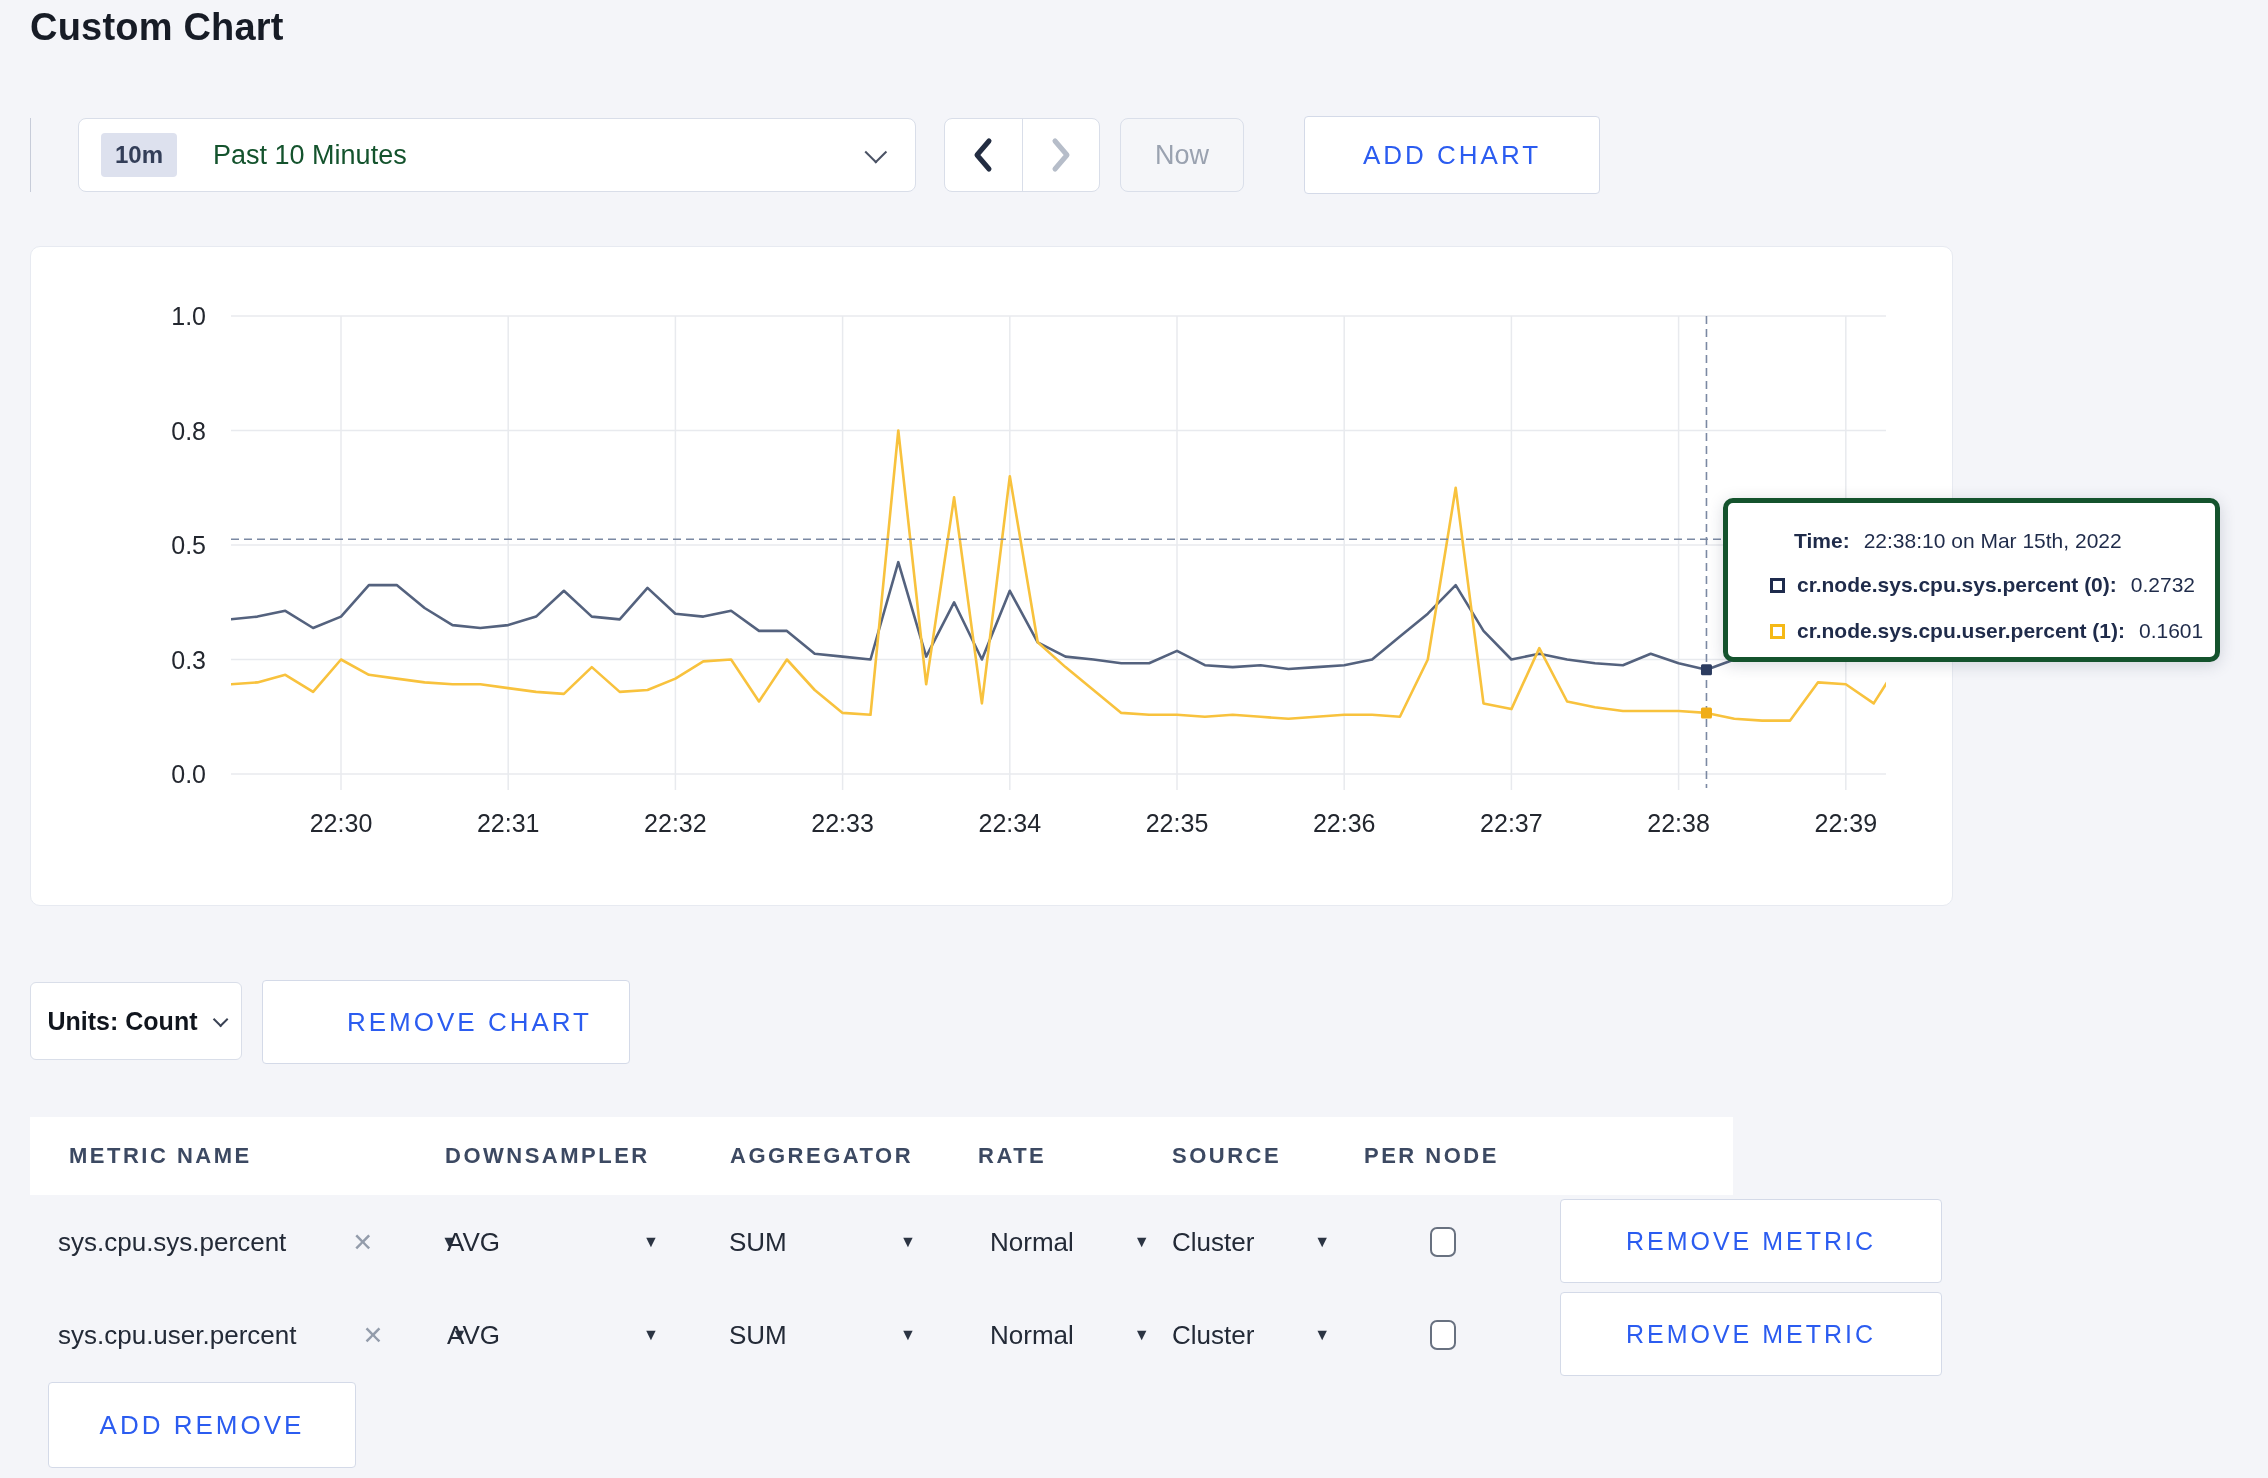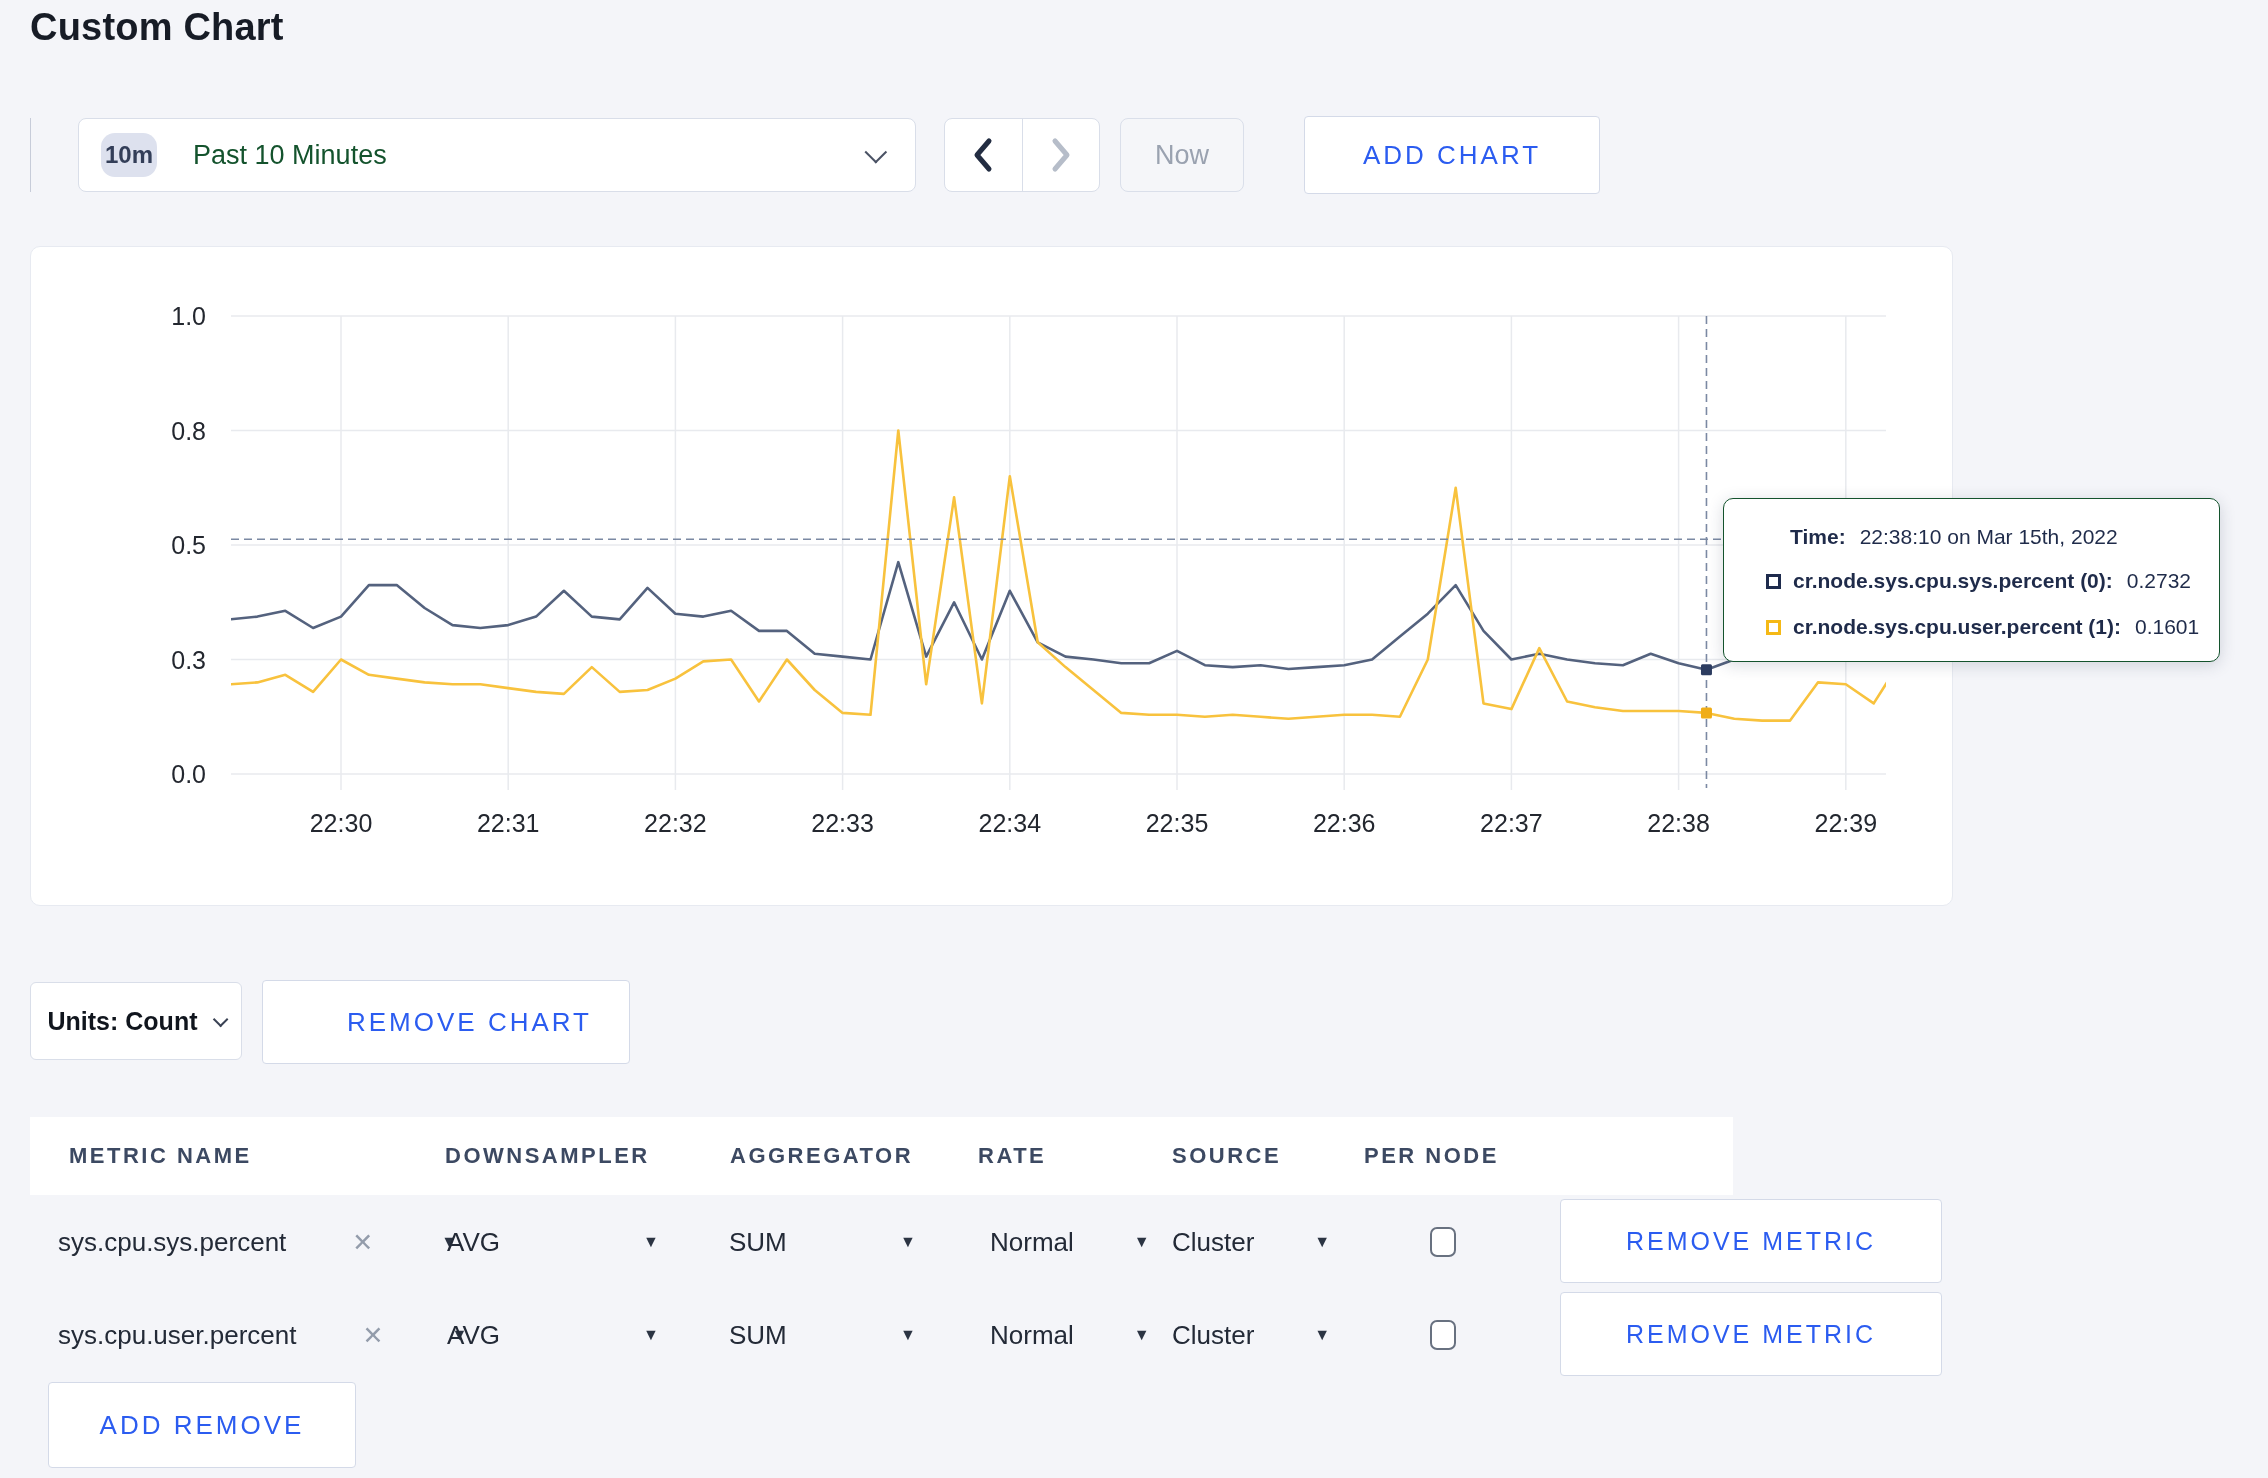--- a/index.html
+++ b/index.html
@@ -6,21 +6,21 @@
   html,body { width:2268px; height:1478px; overflow:hidden; }
   body { background:#f4f5f9; font-family:"Liberation Sans", sans-serif; position:relative; color:#222938; }
 
   .page-title { position:absolute; left:30px; top:6px; font-size:38px; font-weight:700; color:#171c26; letter-spacing:.2px; }
 
   
   .vdivider { position:absolute; left:30px; top:118px; width:1px; height:74px; background:#c7ccd9; }
   .time-select { position:absolute; left:78px; top:118px; width:838px; height:74px; background:#fff;
     border:1px solid #d9dee9; border-radius:8px; display:flex; align-items:center; cursor:pointer; }
   .ts-badge { margin-left:22px; background:#dde1ee; color:#333e58; font-weight:bold; font-size:24px;
-    padding:8px 4px; border-radius:14px; }
+    padding:8px 14px; border-radius:4px; }
   .ts-label { margin-left:36px; font-size:27px; color:#14532d; }
   .chev { margin-left:auto; margin-right:34px; width:16px; height:16px; border-right:2px solid #4a5264;
     border-bottom:2px solid #4a5264; transform:rotate(45deg) translateY(-4px); }
   .nav-group { position:absolute; left:944px; top:118px; width:156px; height:74px; background:#fff;
     border:1px solid #d9dee9; border-radius:8px; display:flex; }
   .nav-btn { flex:1; background:none; border:none; display:flex; align-items:center; justify-content:center; cursor:pointer; }
   .nav-btn:first-child { border-right:1px solid #d9dee9; }
   .now-btn { position:absolute; left:1120px; top:118px; width:124px; height:74px; background:#f5f6f9;
     border:1px solid #dadfea; border-radius:8px; font-size:27px; color:#9aa2b0; font-family:inherit; cursor:default; }
   .btn-blue { background:#fff; border:1px solid #d4dae8; border-radius:4px; color:#2b5cf0;
@@ -28,21 +28,21 @@
   .add-chart { position:absolute; left:1304px; top:116px; width:296px; height:78px; }
 
   
   .chart-card { position:absolute; left:30px; top:246px; width:1923px; height:660px; background:#fff;
     border:1px solid #e7eaf1; border-radius:10px; }
   #chart { position:absolute; left:0; top:0; width:1923px; height:660px; }
   #chart text { font-family:"Liberation Sans", sans-serif; font-size:25px; fill:#23272f; }
 
   
   .tooltip { position:absolute; left:1723px; top:498px; width:497px; height:164px; background:#fff;
-    border:1px solid #14532d; border-radius:10px; box-shadow:0 3px 16px rgba(40,50,80,.18); z-index:5;
+    border:5px solid #14532d; border-radius:10px; box-shadow:0 3px 16px rgba(40,50,80,.18); z-index:5;
     font-size:21px; color:#1f2b4a; }
   .tt-time { position:absolute; left:66px; top:26px; }
   .tt-time .tt-strong { font-weight:bold; margin-right:14px; }
   .tt-row { position:absolute; left:42px; display:flex; align-items:center; }
   .tt-swatch { width:15px; height:15px; border-width:3px; border-style:solid; background:#fff; margin-right:12px; }
   .tt-name { font-weight:bold; }
   .tt-val { margin-left:14px; }
 
   
   .units-btn { position:absolute; left:30px; top:982px; width:212px; height:78px; background:#fff;

